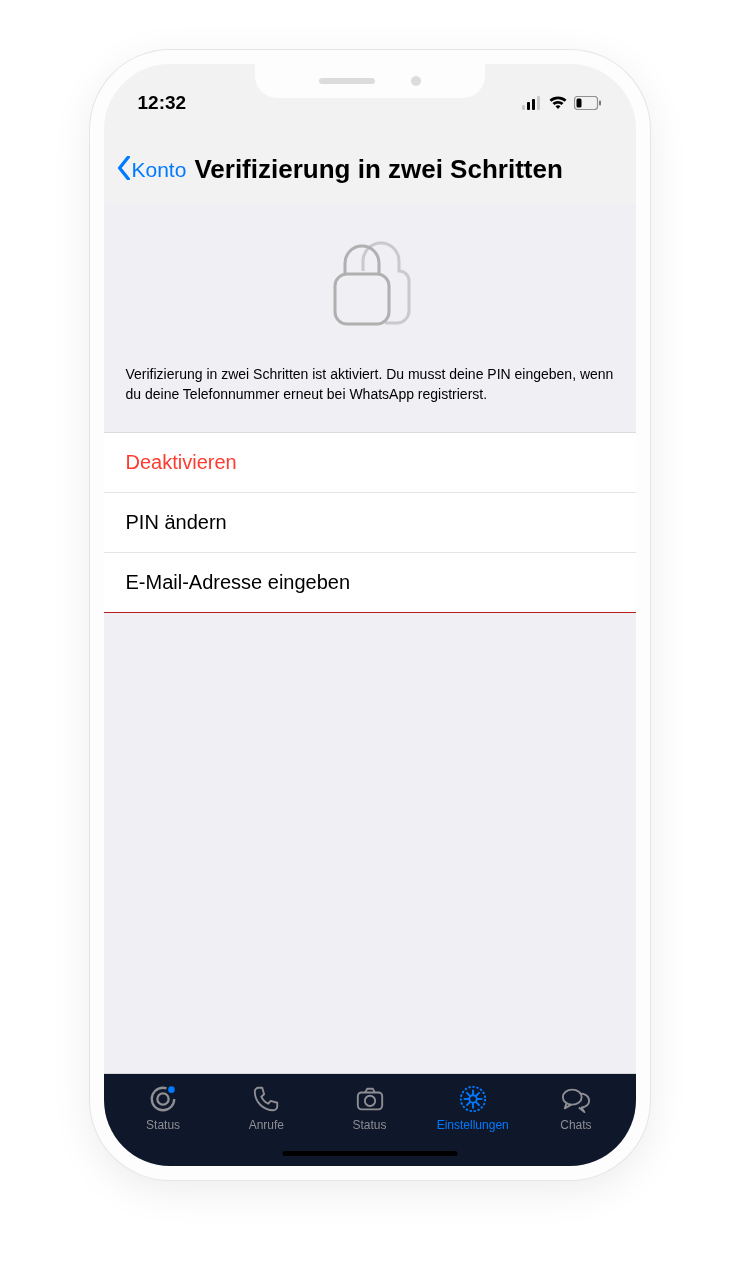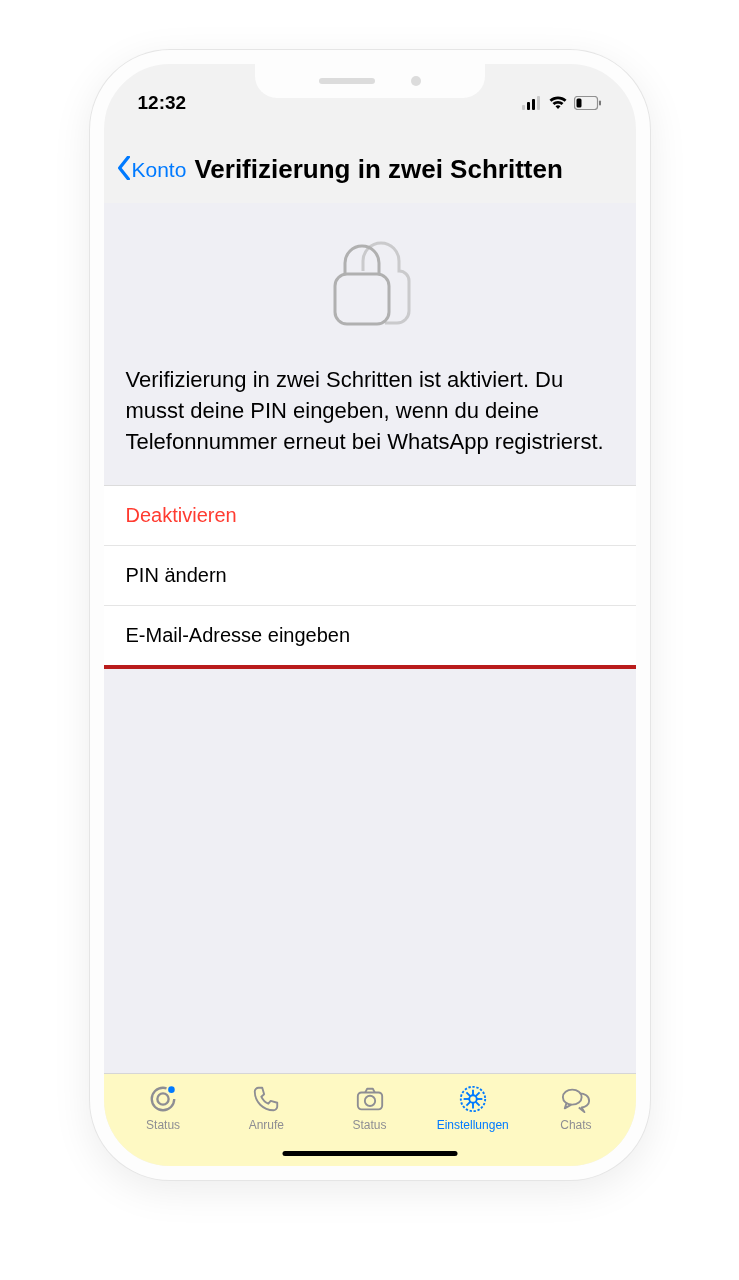--- a/index.html
+++ b/index.html
@@ -63,45 +63,45 @@
     .nav-title { color: #000; font-size: 26px; font-weight: 700; margin-left: 8px; }
     .hero {
       display: flex;
       flex-direction: column;
       align-items: center;
       padding: 30px 22px 28px 22px;
       background: #efeff4;
     }
     .lock-wrap { margin-bottom: 28px; }
     .info-text {
-      font-size: 22px;
+      font-size: 14px;
       line-height: 1.4;
       color: #000;
       text-align: left;
       width: 100%;
     }
     .list {
       background: #fff;
       border-top: 1px solid #dcdcdc;
-      border-bottom: 4px solid #b91c1c;
+      border-bottom: 1px solid #b91c1c;
     }
     .list-item {
       padding: 18px 22px;
       font-size: 20px;
       border-bottom: 1px solid #e5e5e5;
       cursor: pointer;
     }
     .list-item:last-child { border-bottom: none; }
     .destructive { color: #ff3b30; }
     .link { color: #000000; }
     .filler { flex: 1; background: #efeff4; }
     .screen-flex { display: flex; flex-direction: column; height: 100%; }
     .tab-bar {
       border-top: 1px solid #d6d6d6;
-      background: #fef9c3;
+      background: #0f172a;
       display: flex;
       justify-content: space-around;
       align-items: flex-start;
       padding: 10px 8px 34px 8px;
     }
     .tab {
       display: flex;
       flex-direction: column;
       align-items: center;
       gap: 4px;

